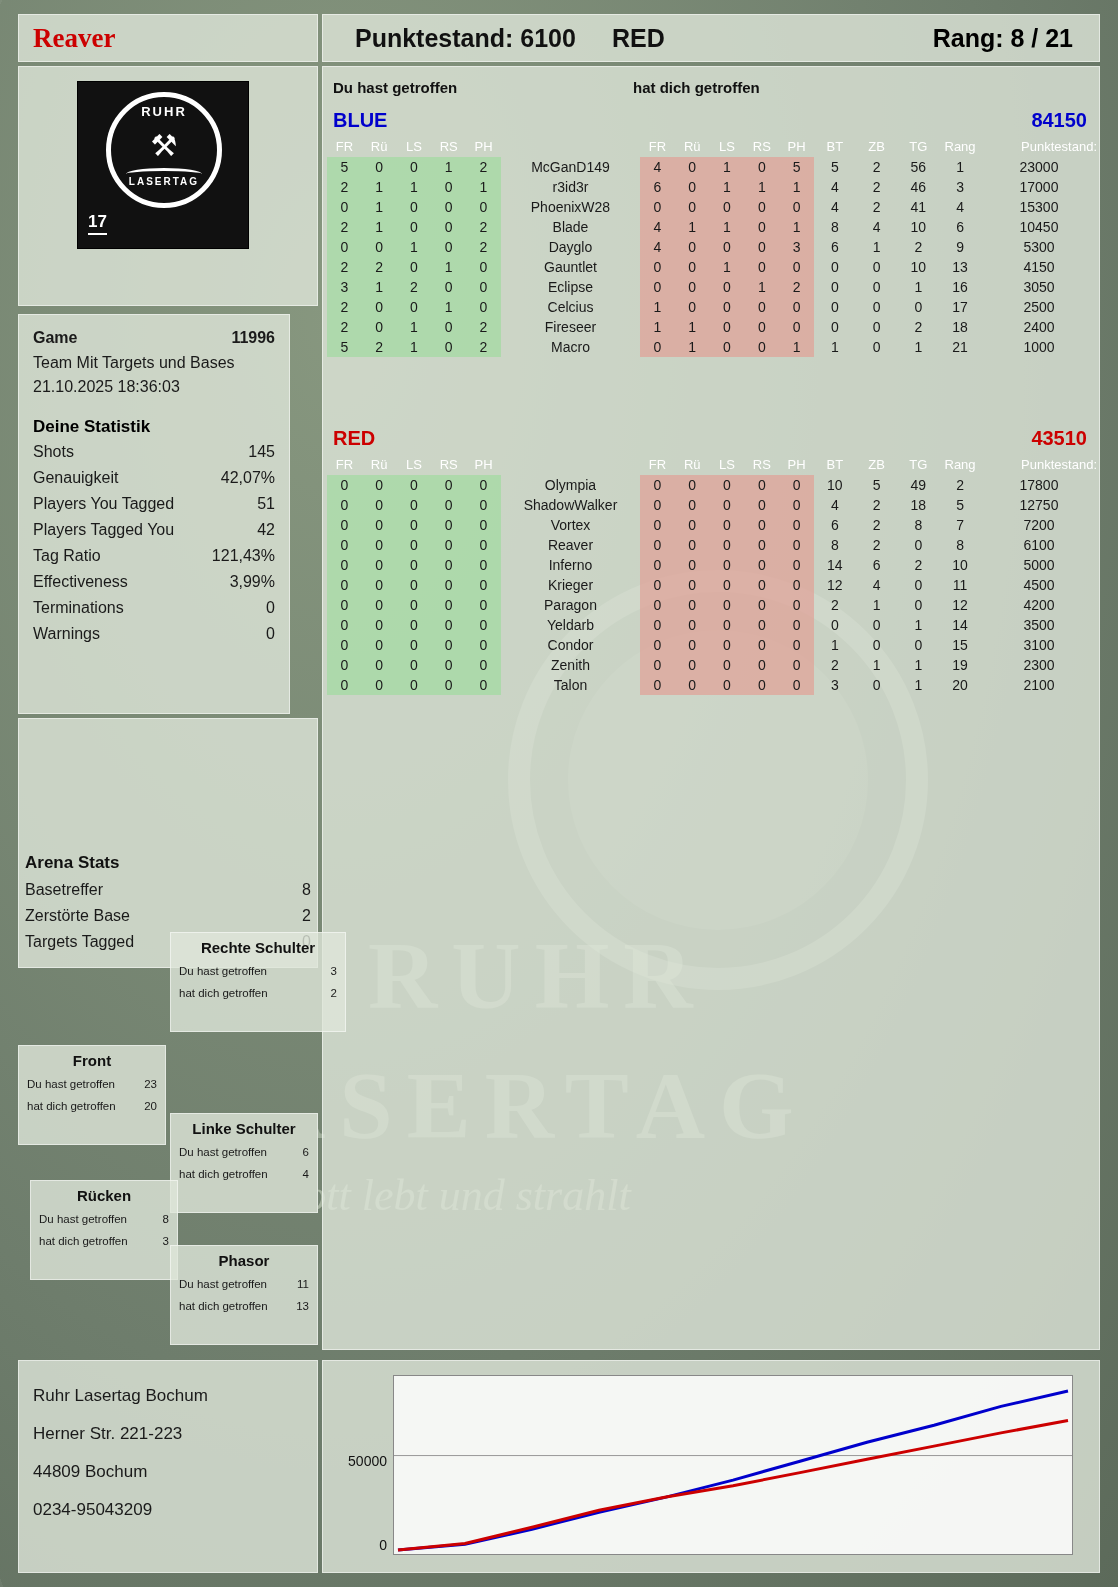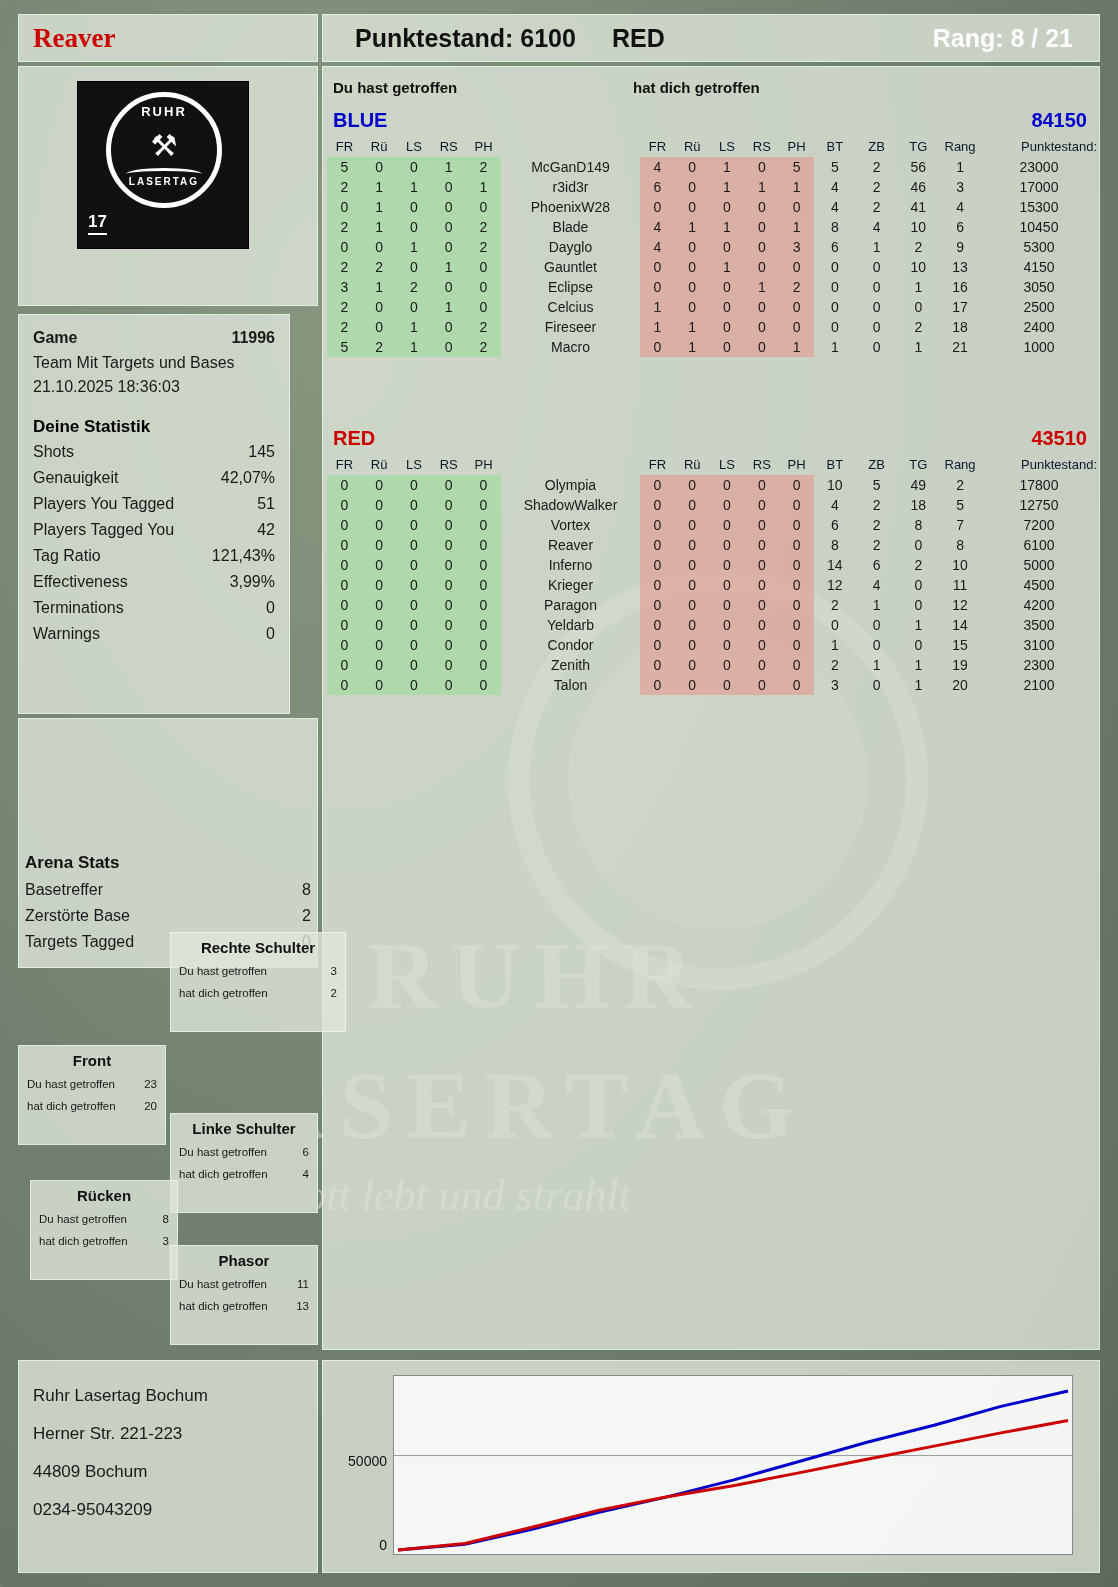--- a/index.html
+++ b/index.html
@@ -60,21 +60,21 @@
   #hdr-left .name {
     color:#cc0000; font-size:27px; font-weight:bold; padding:8px 0 0 14px;
     font-family:"Liberation Serif", serif;
   }
   #hdr-right {
     left:322px; top:14px; width:778px; height:48px;
     display:flex; align-items:center;
   }
   #hdr-right .score { font-size:25px; font-weight:bold; color:#111; margin-left:32px; }
   #hdr-right .teamname { font-size:25px; font-weight:bold; color:#111; margin-left:36px; }
-  #hdr-right .rank { font-size:25px; font-weight:bold; color:#ffffff; margin-left:auto; margin-right:26px; }
+  #hdr-right .rank { font-size:25px; font-weight:bold; color:#000000; margin-left:auto; margin-right:26px; }
 
   
   #avatar-panel { left:18px; top:66px; width:300px; height:240px; }
   .avatar-box {
     position:absolute; left:58px; top:14px; width:172px; height:168px;
     background:#111; border:1px solid #000;
   }
   .av-ring {
     position:absolute; left:28px; top:10px; width:116px; height:116px;
     border-radius:50%; border:5px solid #fff;
@@ -128,21 +128,21 @@
   #main { left:322px; top:66px; width:778px; height:1284px; }
   .col-head { font-size:15px; font-weight:bold; color:#111; position:absolute; }
   #ch1 { left:10px; top:12px; }
   #ch2 { left:310px; top:12px; }
   .teamlabel { position:absolute; font-size:20px; font-weight:bold; }
   .teamtotal { position:absolute; font-size:20px; font-weight:bold; right:12px; }
   .blue { color:#0000cc; }
   .red  { color:#cc0000; }
 
   table.sb { position:absolute; border-collapse:collapse; font-size:14px; color:#1a1a1a; }
-  table.sb th { font-size:13px; font-weight:normal; color:#0f172a; padding:2px 0 3px; }
+  table.sb th { font-size:13px; font-weight:normal; color:#ffffff; padding:2px 0 3px; }
   table.sb td { padding:2px 0; text-align:center; }
   td.g { background: rgba(150,220,150,0.55); width:30px; }
   td.r { background: rgba(225,160,150,0.70); width:30px; }
   th.g { background: transparent; width:30px; }
   th.r { background: transparent; width:30px; }
   td.nm { width:120px; text-align:center; padding:0 6px; }
   td.n  { width:36px; text-align:center; }
   td.sc { width:100px; text-align:right; padding-right:12px; }
   th.sc { width:100px; text-align:right; padding-right:12px; }
   th.nm { width:120px; }

